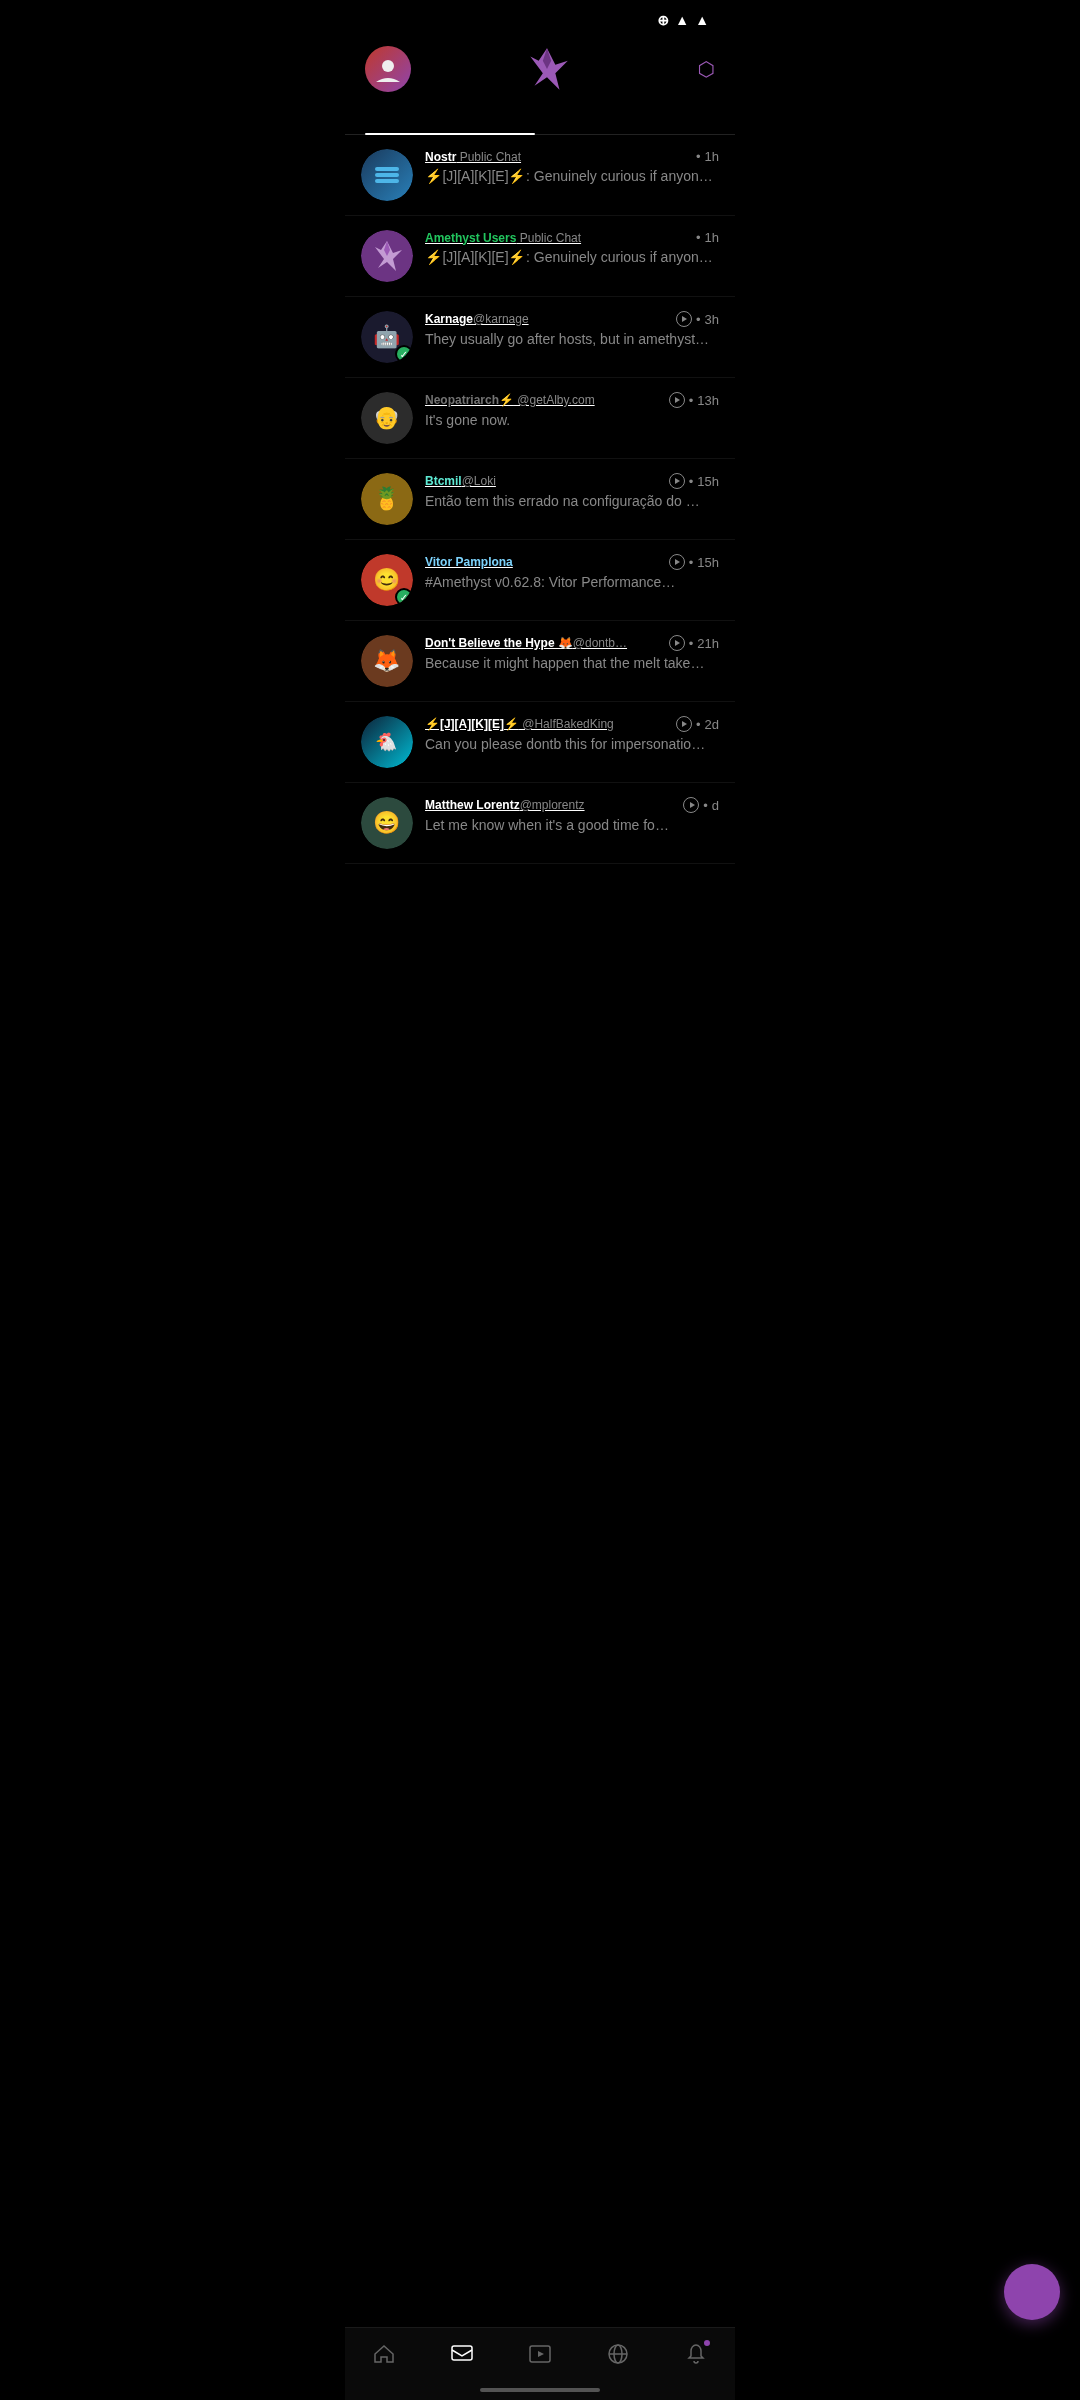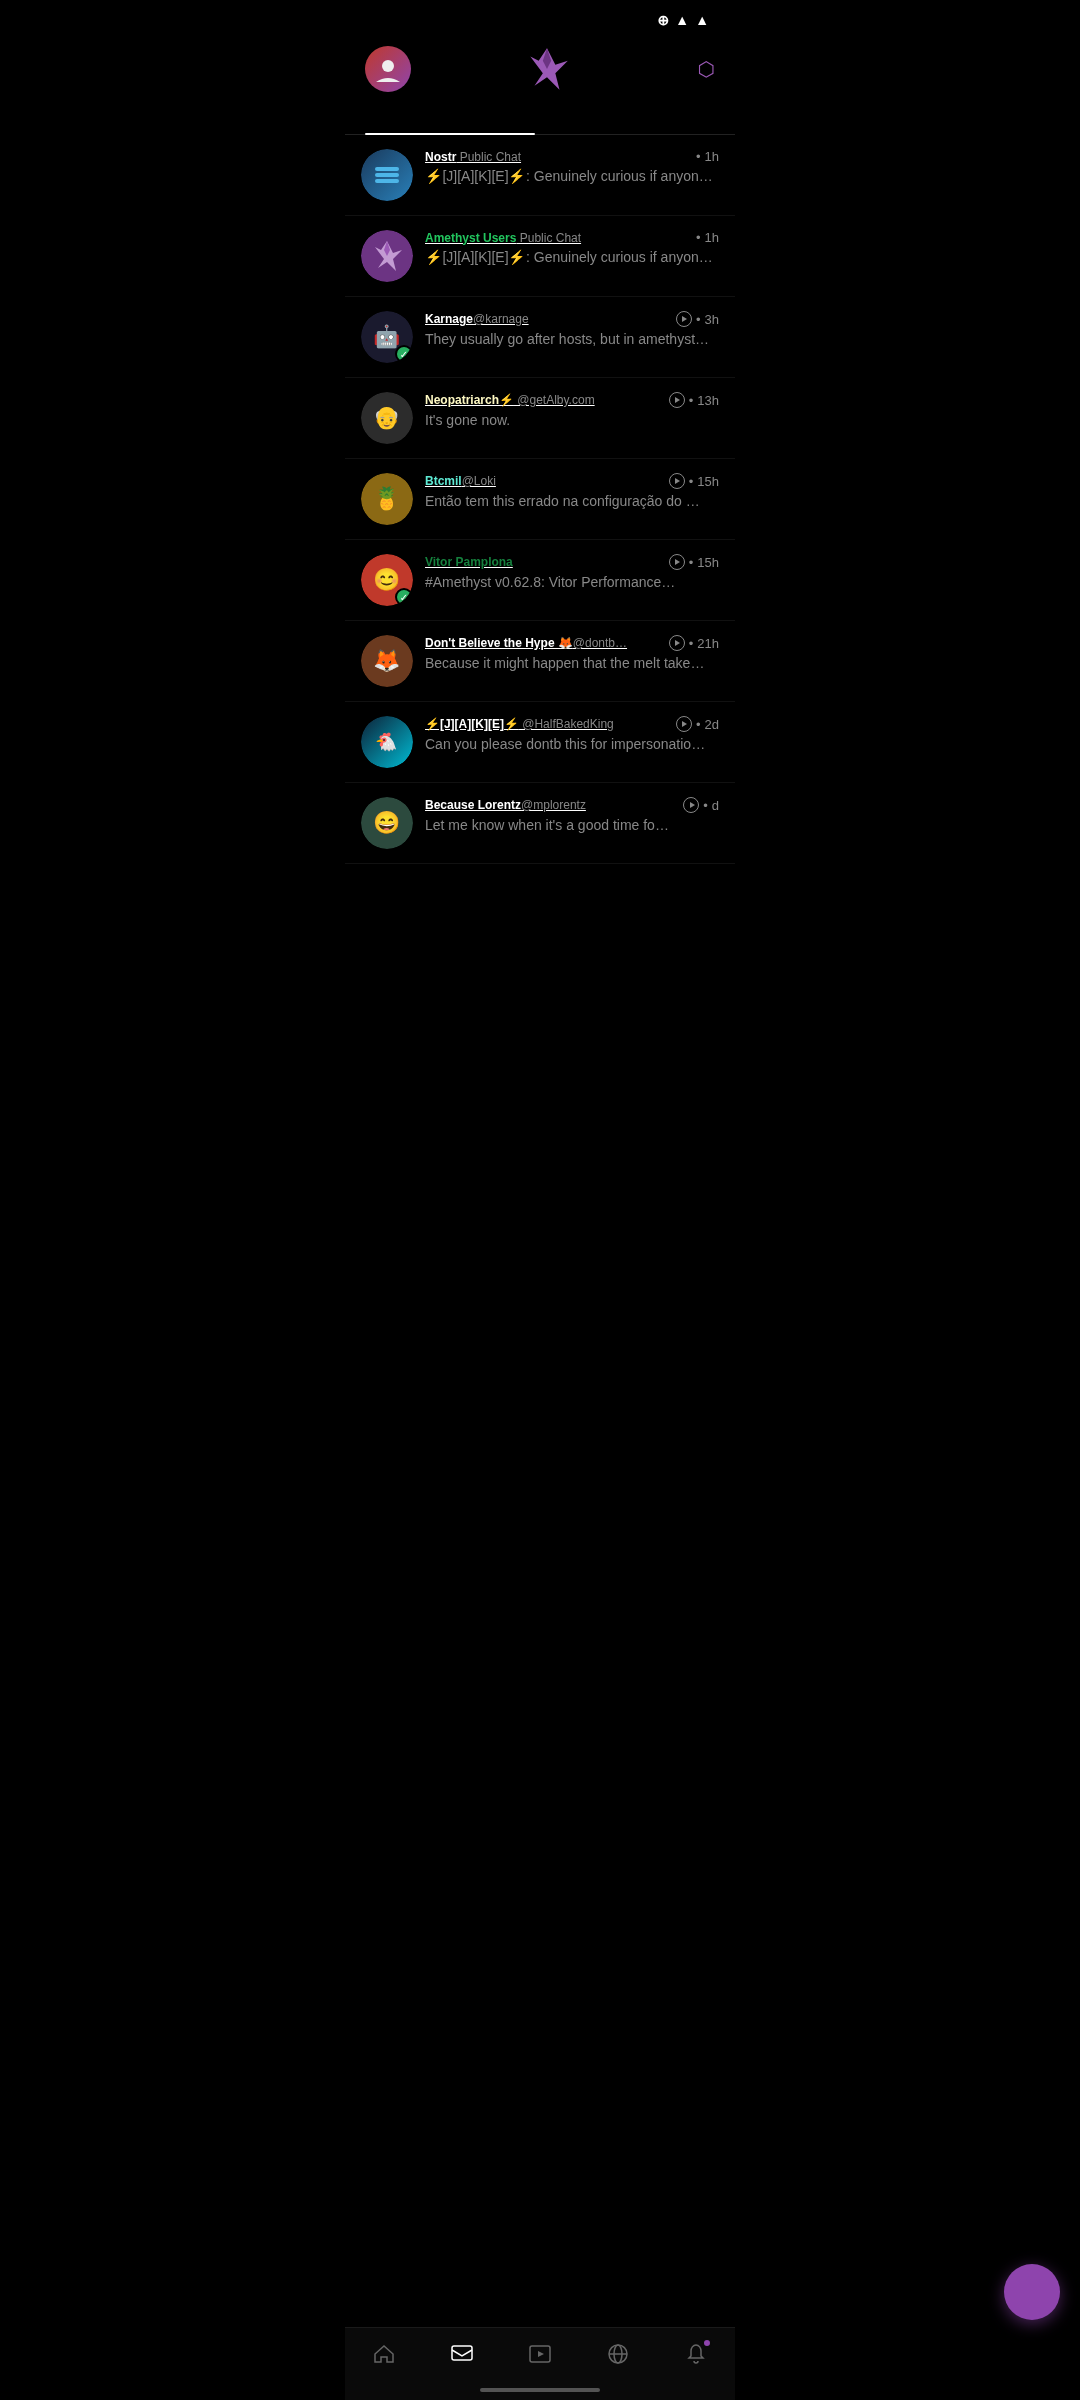--- a/index.html
+++ b/index.html
@@ -413,21 +413,21 @@
     <div class="chat-item">
     <div class="chat-avatar">
       <div class="chat-avatar-img" style="background: #2c2c2c;">
         <span style="font-size:22px">👴</span>
       </div>
 
     </div>
     <div class="chat-content">
       <div class="chat-header-row">
         <div class="chat-name">
-          <span style="font-weight:700;color:#fef9c3">Neopatriarch⚡</span><span class="chat-name-public"> @getAlby.com</span>
+          <span style="font-weight:700;color:#737373">Neopatriarch⚡</span><span class="chat-name-public"> @getAlby.com</span>
         </div>
         <div class="chat-time">
           <div class="play-icon">
               <div class="play-triangle"></div>
             </div>
           <span class="dot">•</span>
             <span>13h</span>
         </div>
       </div>
       <div class="chat-preview">It's gone now.</div>
@@ -459,21 +459,21 @@
     <div class="chat-item">
     <div class="chat-avatar">
       <div class="chat-avatar-img" style="background: #c0392b;">
         <span style="font-size:22px">😊</span>
       </div>
       <div class="verified-badge">✓</div>
     </div>
     <div class="chat-content">
       <div class="chat-header-row">
         <div class="chat-name">
-          <span style="font-weight:700;color:#15803d">Vitor Pamplona</span><span class="chat-name-public"></span>
+          <span style="font-weight:700;color:#7dd3fc">Vitor Pamplona</span><span class="chat-name-public"></span>
         </div>
         <div class="chat-time">
           <div class="play-icon">
               <div class="play-triangle"></div>
             </div>
           <span class="dot">•</span>
             <span>15h</span>
         </div>
       </div>
       <div class="chat-preview">#Amethyst v0.62.8: Vitor Performance…</div>
@@ -528,21 +528,21 @@
     <div class="chat-item">
     <div class="chat-avatar">
       <div class="chat-avatar-img" style="background: #2c4a3e;">
         <span style="font-size:22px">😄</span>
       </div>
 
     </div>
     <div class="chat-content">
       <div class="chat-header-row">
         <div class="chat-name">
-          <span style="font-weight:700;color:#fff">Because Lorentz</span><span class="chat-name-public">@mplorentz</span>
+          <span style="font-weight:700;color:#fff">Matthew Lorentz</span><span class="chat-name-public">@mplorentz</span>
         </div>
         <div class="chat-time">
           <div class="play-icon">
               <div class="play-triangle"></div>
             </div>
           <span class="dot">•</span>
             <span>d</span>
         </div>
       </div>
       <div class="chat-preview">Let me know when it's a good time fo…</div>

